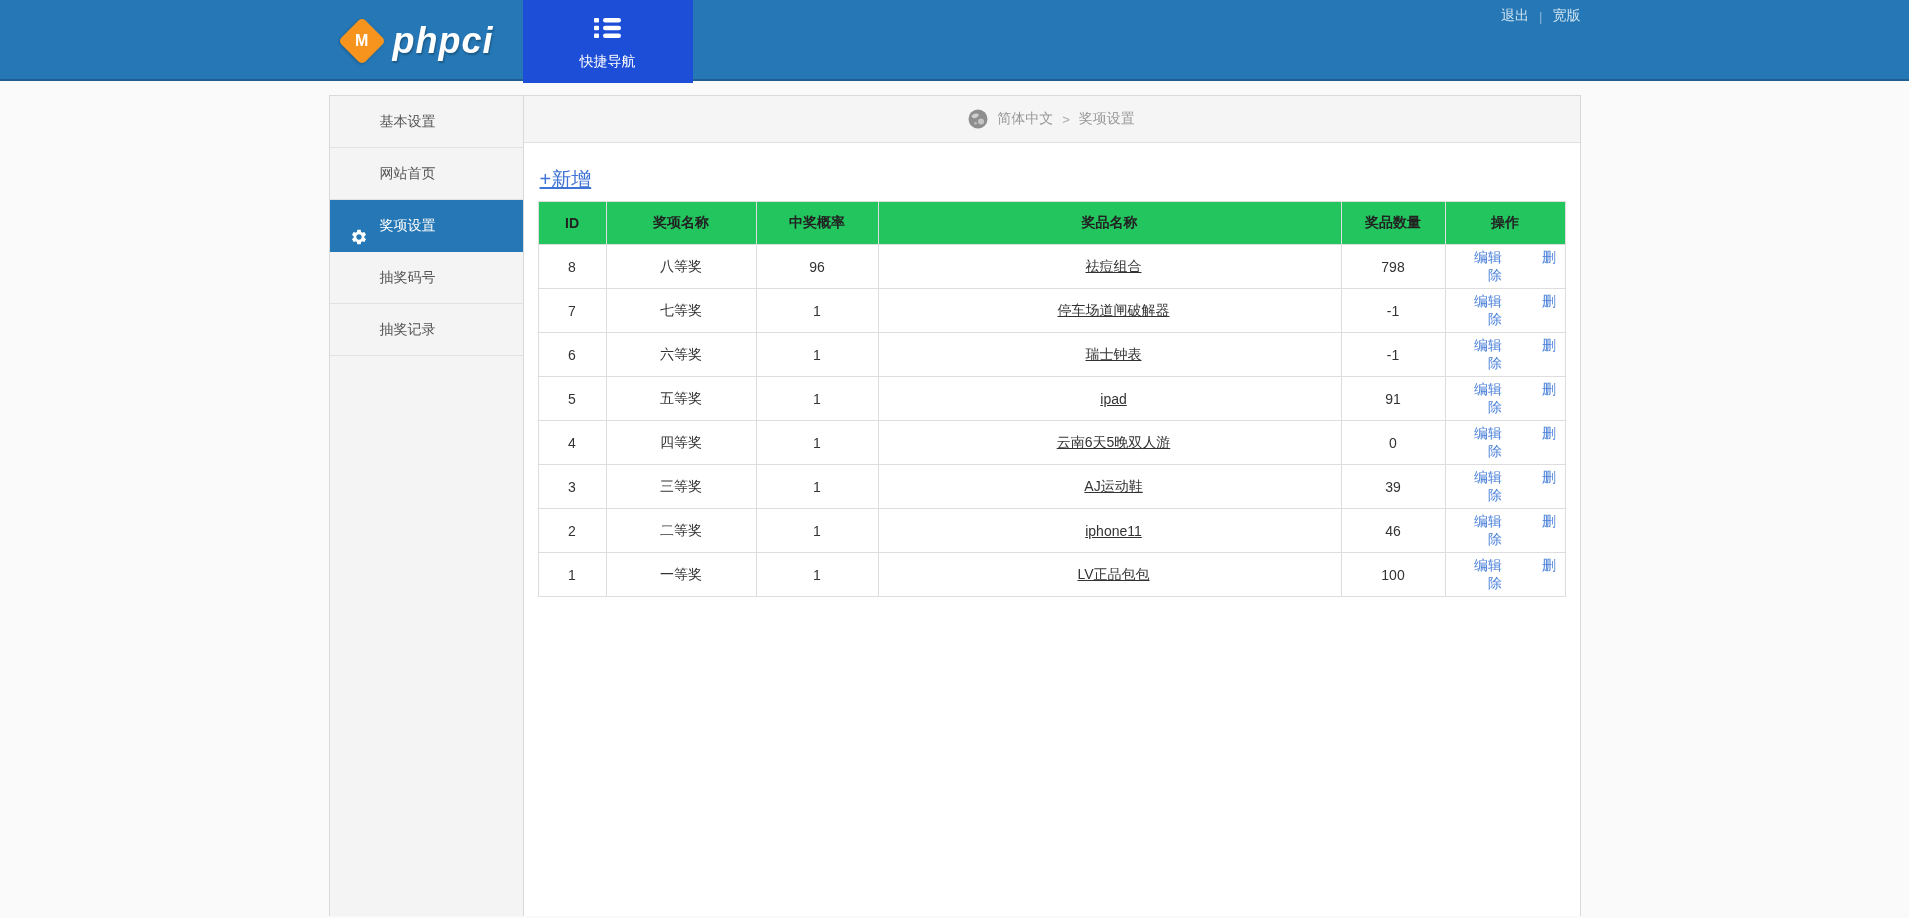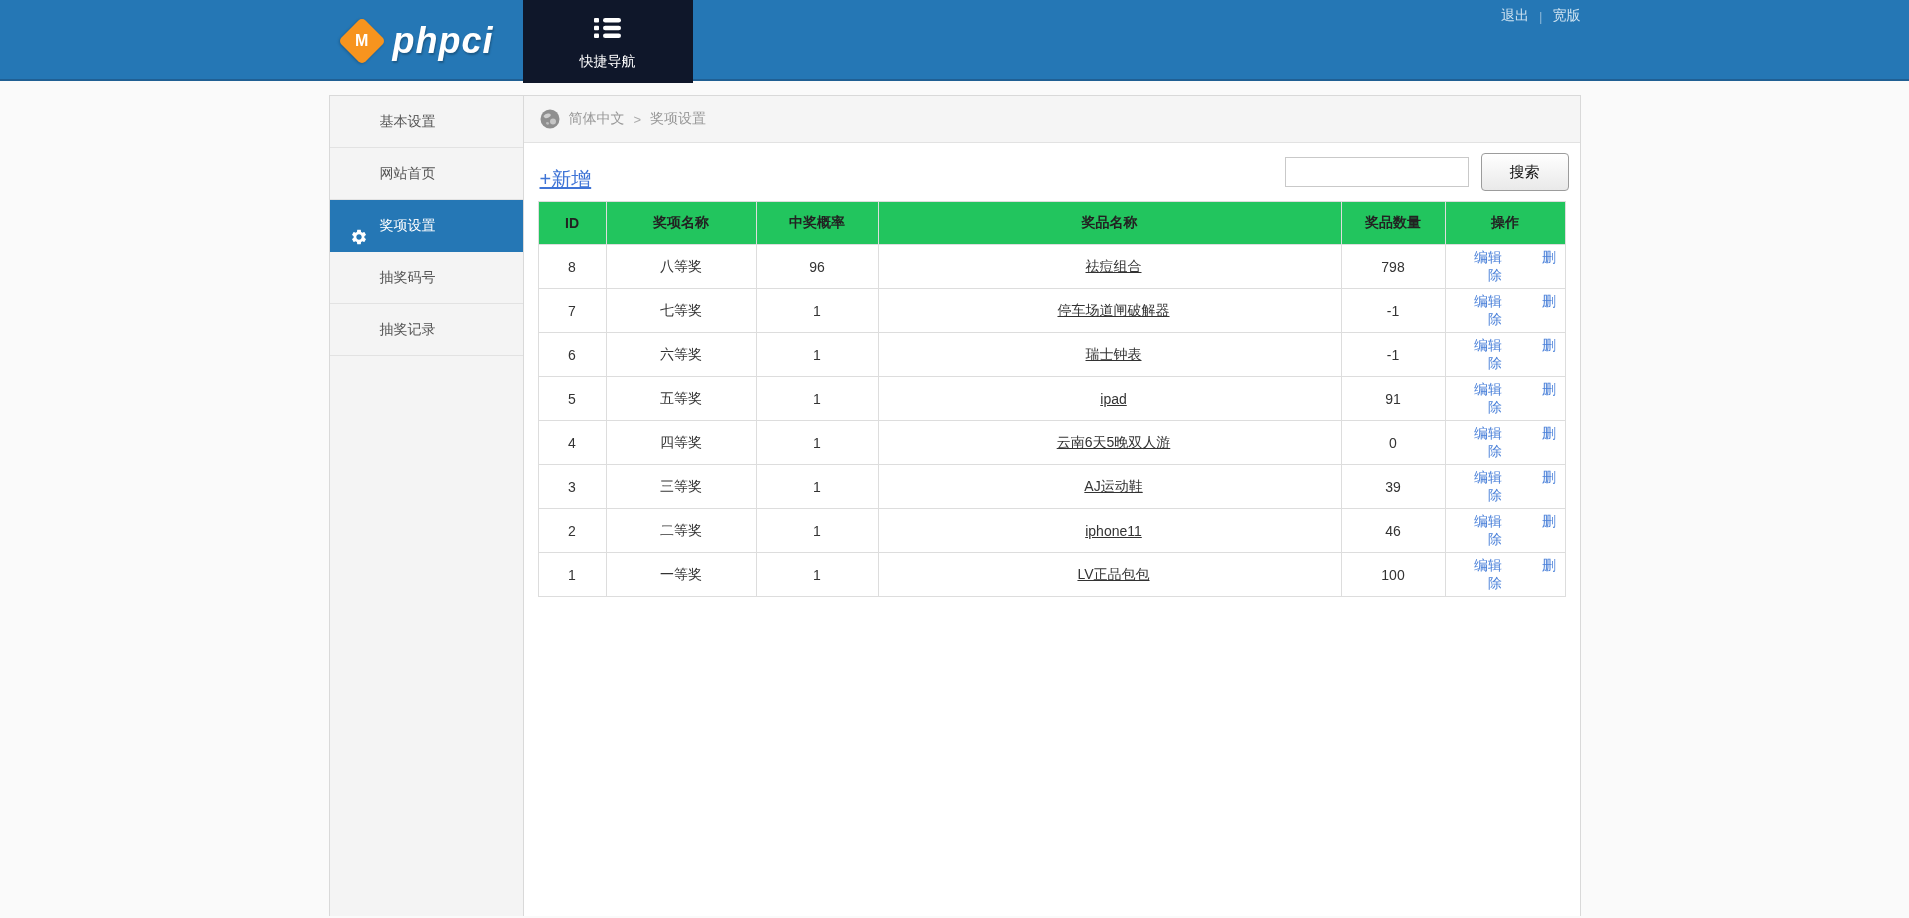--- a/index.html
+++ b/index.html
@@ -31,21 +31,21 @@
   }
   .logo-diamond span {
     transform: rotate(-45deg); color: #fff; font-weight: bold; font-size: 16px;
   }
   .logo-text {
     color: #fff; font-size: 36px; font-weight: bold; font-style: italic;
     letter-spacing: 1px; text-shadow: 1px 2px 2px rgba(0,0,0,0.25);
   }
   .nav-tab {
     position: absolute; left: 194px; top: 0; width: 170px; height: 83px;
-    background: #0f172a; color: #fff;
+    background: #1d4ed8; color: #fff;
     display: flex; flex-direction: column; align-items: center;
     padding-top: 17px; gap: 10px; cursor: pointer;
   }
   .nav-tab .tab-label { font-size: 14px; }
   .header-links {
     position: absolute; right: 0; top: 7px;
     display: flex; align-items: center; gap: 10px;
     font-size: 14px;
     margin-left: 8px;
   }
@@ -68,21 +68,21 @@
   .side-item.active { background: #2577b5; color: #fff; border-bottom-color: #2577b5; }
   .side-item .gear { position: absolute; left: 20px; top: 16px; }
 
   .content {
     flex: 1; background: #fff;
     border-top: 1px solid #d9d9d9; border-right: 1px solid #d9d9d9;
   }
   .breadcrumb {
     height: 47px; background: #f5f5f5; border-bottom: 1px solid #e2e2e2;
     display: flex; align-items: center; padding: 0 16px; gap: 9px;
-    font-size: 14px; color: #999;
+    font-size: 14px; color: #999; justify-content: center;
   }
   .breadcrumb .crumb-sep { color: #aaa; font-size: 13px; }
 
   
   .toolbar { position: relative; height: 58px; }
   .add-link {
     position: absolute; left: 16px; top: 23px;
     color: #3f74d6; font-size: 20px; text-decoration: underline; cursor: pointer;
   }
   .search-group {
@@ -180,24 +180,20 @@
               <path d="M6 13.5 Q8 12.5 9 14 Q9.5 15.5 7.5 15.8 Q5.8 15.5 6 13.5 Z" fill="#bdbdbd"></path>
             </svg>
           </span>
           <span>简体中文</span>
           <span class="crumb-sep">&gt;</span>
           <span>奖项设置</span>
         </div>
 
         <div class="toolbar">
           <a class="add-link">+新增</a>
-          <div class="search-group">
-            <input class="search-input" type="text" value="" style="">
-            <button class="search-btn">搜索</button>
-          </div>
         </div>
 
         <div class="grid-wrap">
           <table class="grid">
             <colgroup>
               <col class="col-id">
                 <col class="col-name">
                 <col class="col-prob">
               <col class="col-prize">
                 <col class="col-qty">

